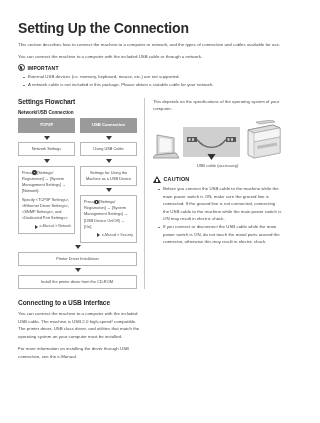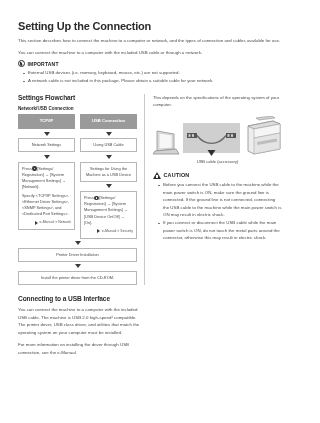--- a/index.html
+++ b/index.html
@@ -8,21 +8,21 @@
     background: #ffffff;
     font-family: "Liberation Sans", sans-serif;
     color: #3a3a3a;
     overflow: hidden;
   }
   .page { position: relative; width: 300px; height: 423px; padding: 0; }
 
   
   .intro { padding: 0 18px; }
   .page-title {
-    font-size: 11px; font-weight: bold; color: #2b2b2b;
+    font-size: 14px; font-weight: bold; color: #2b2b2b;
     letter-spacing: -0.2px; margin: 20px 0 5px 0;
   }
   .para {
     font-size: 4.4px; line-height: 1.75; color: #4a4a4a;
     margin-bottom: 4px; text-align: left;
   }
   .para.tight { margin-bottom: 3px; }
 
   
   .notice { margin-top: 4px; }

